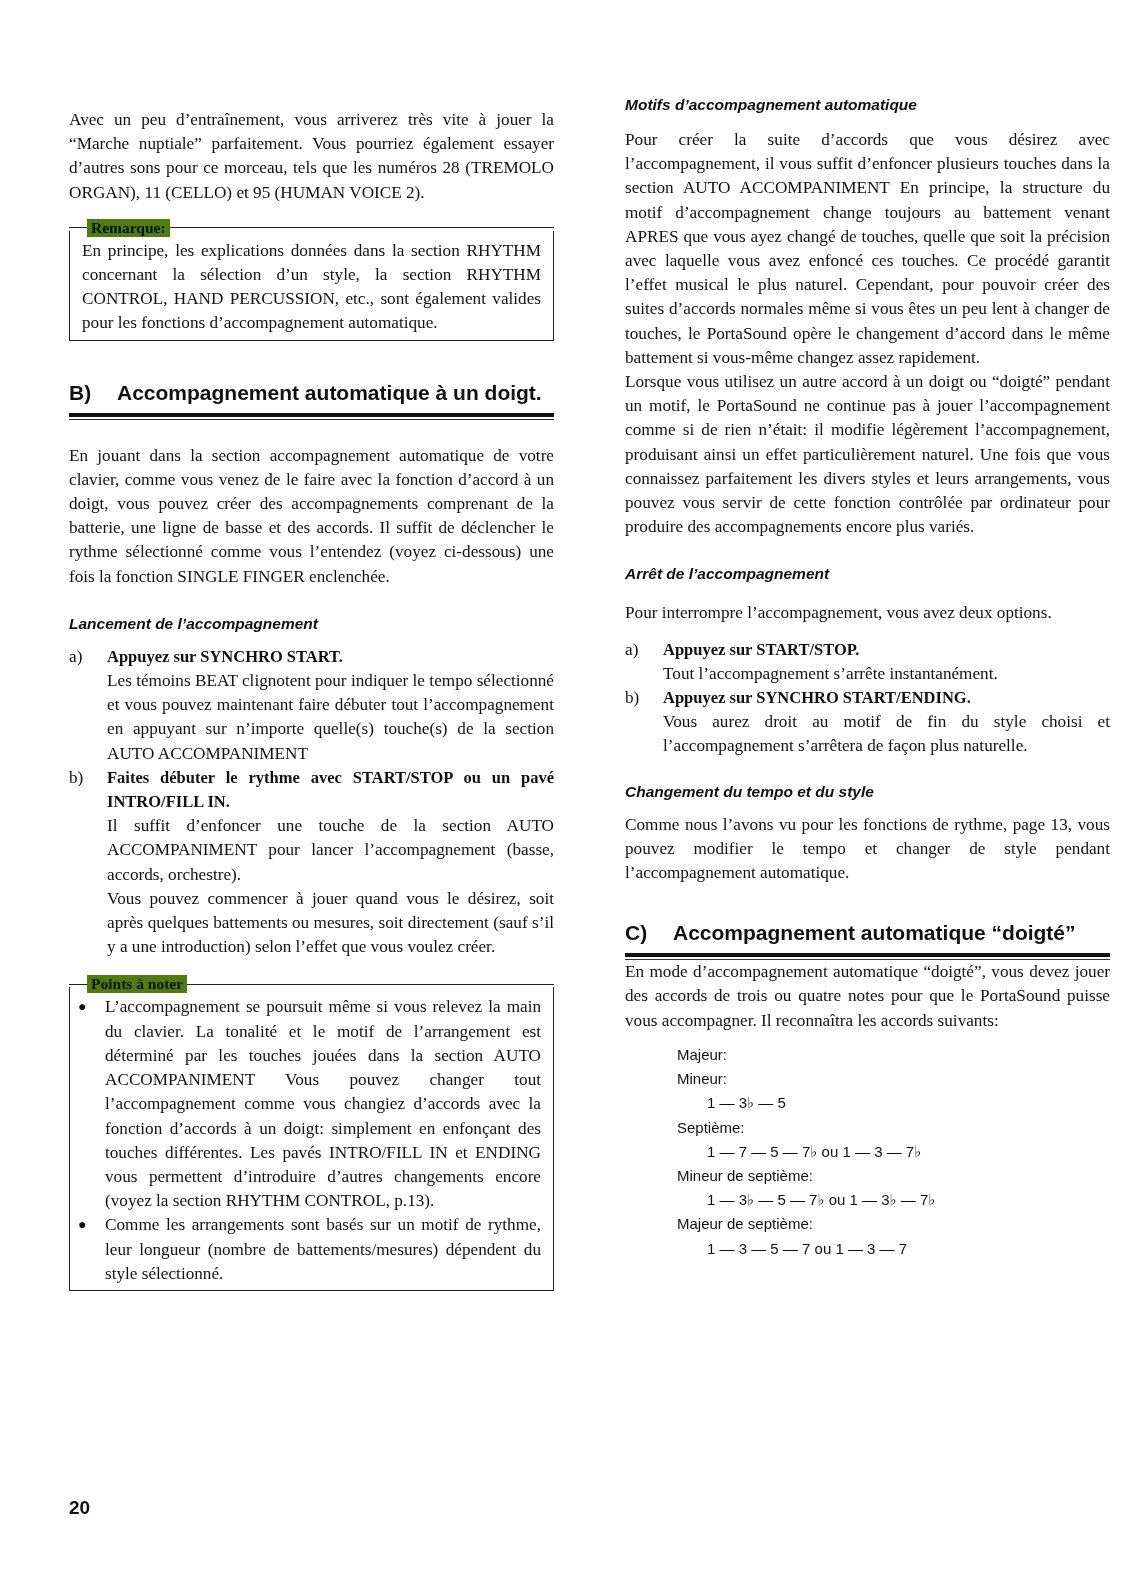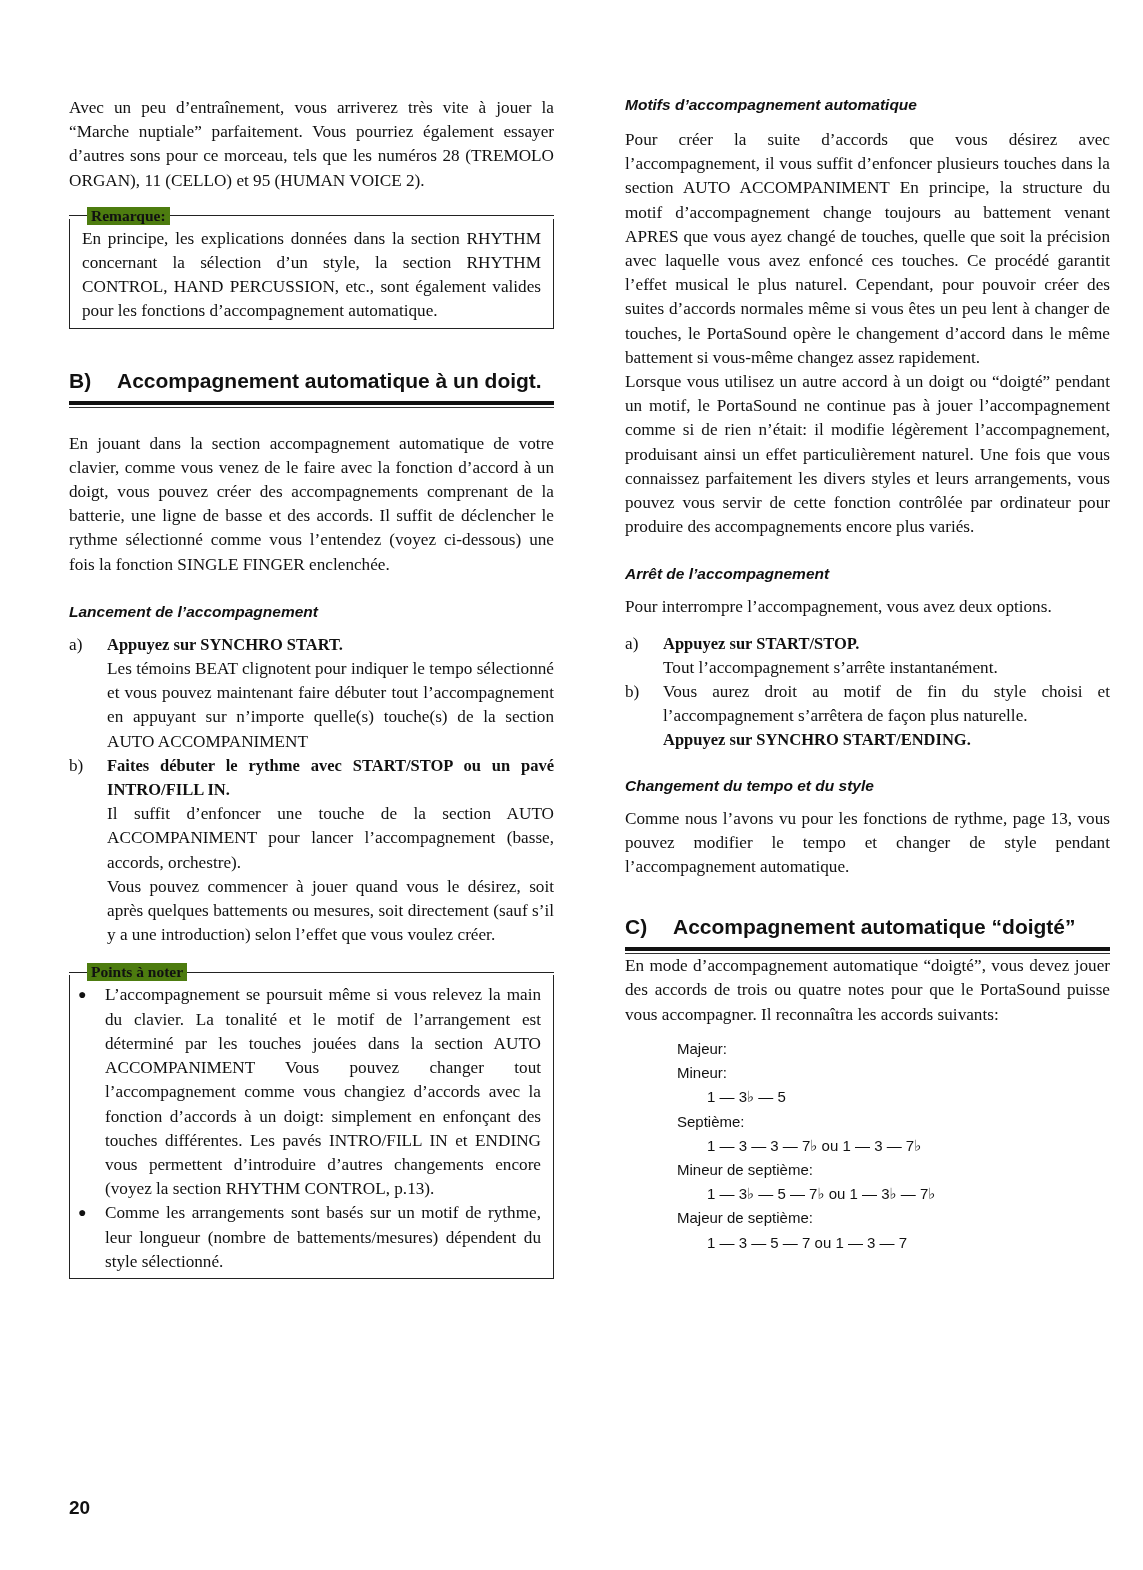--- a/index.html
+++ b/index.html
@@ -1,19 +1,19 @@
 <!DOCTYPE html>
 <html><head>
 <meta charset="utf-8">
 <style>
   html, body { margin:0; padding:0; background:#ffffff; }
   body { width:1143px; height:1570px; position:relative; overflow:hidden; color:#111; }
   .serif { font-family: "Liberation Serif", "DejaVu Serif", serif; }
   .col { position:absolute; top:96px; }
-  .col-left { left:69px; width:485px; }
+  .col-left { left:69px; width:485px;margin-top:12px; }
   .col-right { left:625px; width:485px; }
   p { margin:0; font-size:17.2px; line-height:24.2px; text-align:justify; }
   .note-box { position:relative; border:1.5px solid #222; border-top:none; margin-top:14px; padding:8px 12px 4px 12px; }
   .note-title { position:absolute; top:-12px; left:-1px; right:-1px; display:flex; align-items:center; }
   .note-title .dash-l { width:18px; border-top:1.5px solid #222; }
   .note-title .lbl { font-weight:bold; font-size:15.5px; padding:0 4px; background:#4d7c0f; }
   .note-title .dash-r { flex:1; border-top:1.5px solid #222; }
   .h-section { font-family:"Liberation Sans","DejaVu Sans",sans-serif; font-weight:bold; font-size:21px; margin:0; display:flex; }
   .h-section .lt { width:48px; }
   .rule-double { margin-top:8px; border-top:4px solid #111; height:2px; border-bottom:1px solid #333; }
@@ -90,34 +90,34 @@
     </ul>
   </div>
 </div>
 
 <div class="col col-right serif">
   <h3 class="h-sub">Motifs d’accompagnement automatique</h3>
   <p style="margin-top:14px;">Pour créer la suite d’accords que vous désirez avec l’accompagnement, il vous suffit d’enfoncer plusieurs touches dans la section AUTO ACCOMPANIMENT En principe, la structure du motif d’accompagnement change toujours au battement venant APRES que vous ayez changé de touches, quelle que soit la précision avec laquelle vous avez enfoncé ces touches. Ce procédé garantit l’effet musical le plus naturel. Cependant, pour pouvoir créer des suites d’accords normales même si vous êtes un peu lent à changer de touches, le PortaSound opère le changement d’accord dans le même battement si vous-même changez assez rapidement.</p>
   <p>Lorsque vous utilisez un autre accord à un doigt ou “doigté” pendant un motif, le PortaSound ne continue pas à jouer l’accompagnement comme si de rien n’était: il modifie légèrement l’accompagnement, produisant ainsi un effet particulièrement naturel.  Une fois que vous connaissez parfaitement les divers styles et leurs arrangements, vous pouvez vous servir de cette fonction contrôlée par ordinateur pour produire des accompagnements encore plus variés.</p>
 
   <h3 class="h-sub" style="margin-top:26px;">Arrêt de l’accompagnement</h3>
-  <p style="margin-top:12px;font-family:Liberation Serif, serif;">Pour interrompre l’accompagnement, vous avez deux options.</p>
+  <p style="margin-top:18px;font-family:Liberation Serif, serif;">Pour interrompre l’accompagnement, vous avez deux options.</p>
 
   <div class="step" style="margin-top:12px;">
     <span class="lt">a)</span>
     <div class="body">
       <p><b>Appuyez sur START/STOP.</b></p>
       <p>Tout l’accompagnement s’arrête instantanément.</p>
     </div>
   </div>
   <div class="step">
     <span class="lt">b)</span>
     <div class="body">
+      <p><b>Appuyez sur SYNCHRO START/ENDING.</b></p>
       <p>Vous aurez droit au motif de fin du style choisi et l’accompagnement s’arrêtera de façon plus naturelle.</p>
-      <p><b>Appuyez sur SYNCHRO START/ENDING.</b></p>
     </div>
   </div>
 
   <h3 class="h-sub" style="margin-top:24px;">Changement du tempo et du style</h3>
   <p style="margin-top:12px;">Comme nous l’avons vu pour les fonctions de rythme, page 13, vous pouvez modifier le tempo et changer de style pendant l’accompagnement automatique.</p>
 
   <div style="margin-top:36px;">
     <h2 class="h-section">
       <span class="lt">C)</span>
       <span>Accompagnement automatique “doigté”</span>
@@ -125,21 +125,21 @@
     <div class="rule-double"></div>
   </div>
 
   <p>En mode d’accompagnement automatique “doigté”, vous devez jouer des accords de trois ou quatre notes pour que le PortaSound puisse vous accompagner. Il reconnaîtra les accords suivants:</p>
 
   <div class="chords" style="margin-top:10px;">
     <div>Majeur:</div>
     <div>Mineur:</div>
     <div class="fm">1 — 3♭ — 5</div>
     <div>Septième:</div>
-    <div class="fm">1 — 3 — 3 — 7♭  ou 1 — 3 — 7♭</div>
+    <div class="fm">1 — 7 — 5 — 7♭  ou 1 — 3 — 7♭</div>
     <div>Mineur de septième:</div>
     <div class="fm">1 — 3♭ — 5 — 7♭  ou 1 — 3♭ — 7♭</div>
     <div>Majeur de septième:</div>
     <div class="fm">1 — 3 — 5 — 7  ou 1 — 3 — 7</div>
   </div>
 </div>
 
 <div class="page-num">20</div>
 
 </body></html>

